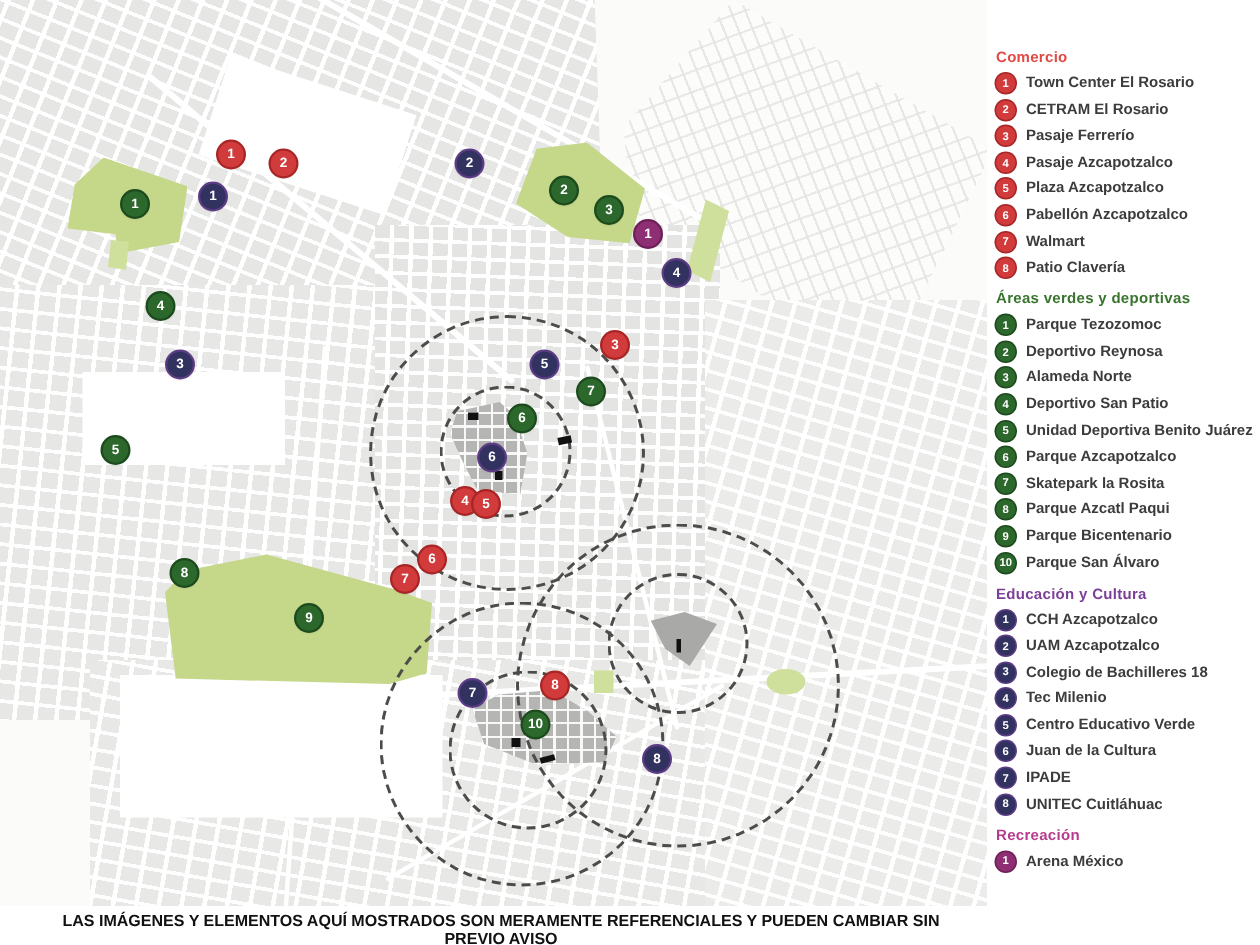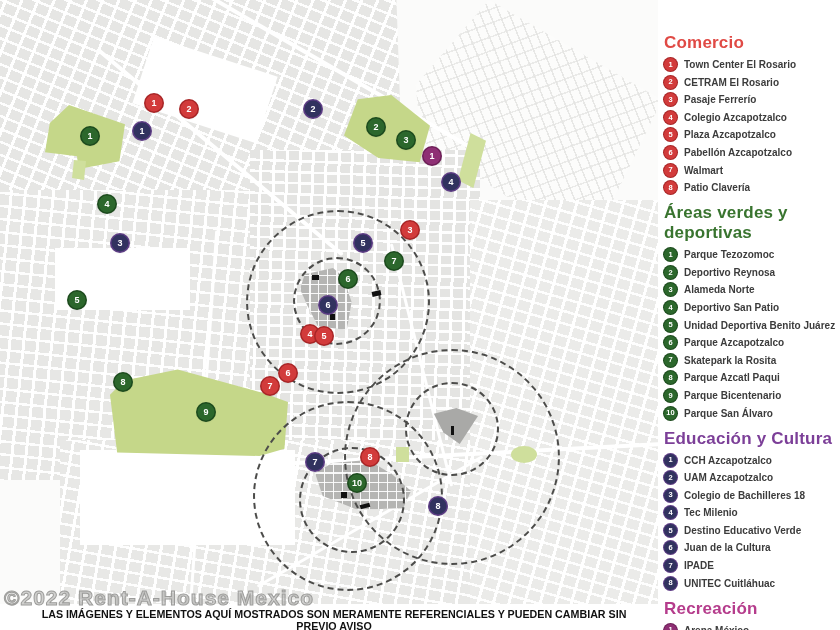--- a/index.html
+++ b/index.html
@@ -51,21 +51,21 @@
   
   .landmark{position:absolute;background:#111;}
   
   .map-marker{position:absolute;width:17px;height:17px;border-radius:50%;
     transform:translate(-50%,-50%);display:flex;align-items:center;justify-content:center;
     color:#fff;font-size:9px;font-weight:bold;line-height:1;z-index:30;}
   
   .legend-panel{position:absolute;left:658px;top:0;width:182px;height:630px;background:#fff;
     padding:33px 2px 0 6px;}
   .legend-section{margin-bottom:9px;}
-  .legend-title{font-size:17px;font-weight:bold;margin-bottom:5px;letter-spacing:.2px;}
+  .legend-title{font-size:10px;font-weight:bold;margin-bottom:5px;letter-spacing:.2px;}
   .legend-row{display:flex;align-items:center;margin-bottom:4.6px;}
   .badge{flex:0 0 13px;width:13px;height:13px;border-radius:50%;margin-right:7px;
     display:flex;align-items:center;justify-content:center;color:#fff;font-size:7.5px;font-weight:bold;line-height:1;}
   .legend-label{font-size:10px;font-weight:bold;color:#3c3c3c;white-space:nowrap;}
   
   .watermark{position:absolute;left:4px;top:586px;font-size:21px;font-weight:bold;letter-spacing:1px;
     color:rgba(156,156,154,.45);-webkit-text-stroke:1px #9c9c9a;z-index:40;}
   .disclaimer{position:absolute;left:24px;top:608px;width:620px;text-align:center;
     font-size:10.7px;font-weight:bold;color:#111;z-index:40;}
 </style>
@@ -162,21 +162,21 @@
           <div class="legend-row">
             <span class="badge" style="background: rgb(210, 59, 59); box-shadow: rgb(168, 37, 38) 0px 0px 0px 1px;">2</span>
             <span class="legend-label">CETRAM El Rosario</span>
           </div>
           <div class="legend-row">
             <span class="badge" style="background: rgb(210, 59, 59); box-shadow: rgb(168, 37, 38) 0px 0px 0px 1px;">3</span>
             <span class="legend-label">Pasaje Ferrerío</span>
           </div>
           <div class="legend-row">
             <span class="badge" style="background: rgb(210, 59, 59); box-shadow: rgb(168, 37, 38) 0px 0px 0px 1px;">4</span>
-            <span class="legend-label">Colegio Azcapotzalco</span>
+            <span class="legend-label">Pasaje Azcapotzalco</span>
           </div>
           <div class="legend-row">
             <span class="badge" style="background: rgb(210, 59, 59); box-shadow: rgb(168, 37, 38) 0px 0px 0px 1px;">5</span>
             <span class="legend-label">Plaza Azcapotzalco</span>
           </div>
           <div class="legend-row">
             <span class="badge" style="background: rgb(210, 59, 59); box-shadow: rgb(168, 37, 38) 0px 0px 0px 1px;">6</span>
             <span class="legend-label">Pabellón Azcapotzalco</span>
           </div>
           <div class="legend-row">
@@ -244,21 +244,21 @@
           <div class="legend-row">
             <span class="badge" style="background: rgb(49, 50, 95); box-shadow: rgb(93, 60, 133) 0px 0px 0px 1px;">3</span>
             <span class="legend-label">Colegio de Bachilleres 18</span>
           </div>
           <div class="legend-row">
             <span class="badge" style="background: rgb(49, 50, 95); box-shadow: rgb(93, 60, 133) 0px 0px 0px 1px;">4</span>
             <span class="legend-label">Tec Milenio</span>
           </div>
           <div class="legend-row">
             <span class="badge" style="background: rgb(49, 50, 95); box-shadow: rgb(93, 60, 133) 0px 0px 0px 1px;">5</span>
-            <span class="legend-label">Destino Educativo  Verde</span>
+            <span class="legend-label">Centro Educativo  Verde</span>
           </div>
           <div class="legend-row">
             <span class="badge" style="background: rgb(49, 50, 95); box-shadow: rgb(93, 60, 133) 0px 0px 0px 1px;">6</span>
             <span class="legend-label">Juan de la Cultura</span>
           </div>
           <div class="legend-row">
             <span class="badge" style="background: rgb(49, 50, 95); box-shadow: rgb(93, 60, 133) 0px 0px 0px 1px;">7</span>
             <span class="legend-label">IPADE</span>
           </div>
           <div class="legend-row">
@@ -269,15 +269,14 @@
         <div class="legend-section">
           <div class="legend-title" style="color: rgb(181, 60, 140);">Recreación</div>
           <div class="legend-row">
             <span class="badge" style="background: rgb(142, 47, 116); box-shadow: rgb(109, 31, 87) 0px 0px 0px 1px;">1</span>
             <span class="legend-label">Arena México</span>
           </div>
         </div>
       </div>
   </div>
 
-  <div class="watermark">©2022 Rent-A-House Mexico</div>
   <div class="disclaimer">LAS IMÁGENES Y ELEMENTOS AQUÍ MOSTRADOS SON MERAMENTE REFERENCIALES Y PUEDEN CAMBIAR SIN PREVIO AVISO</div>
 </div>
 
 </body></html>

